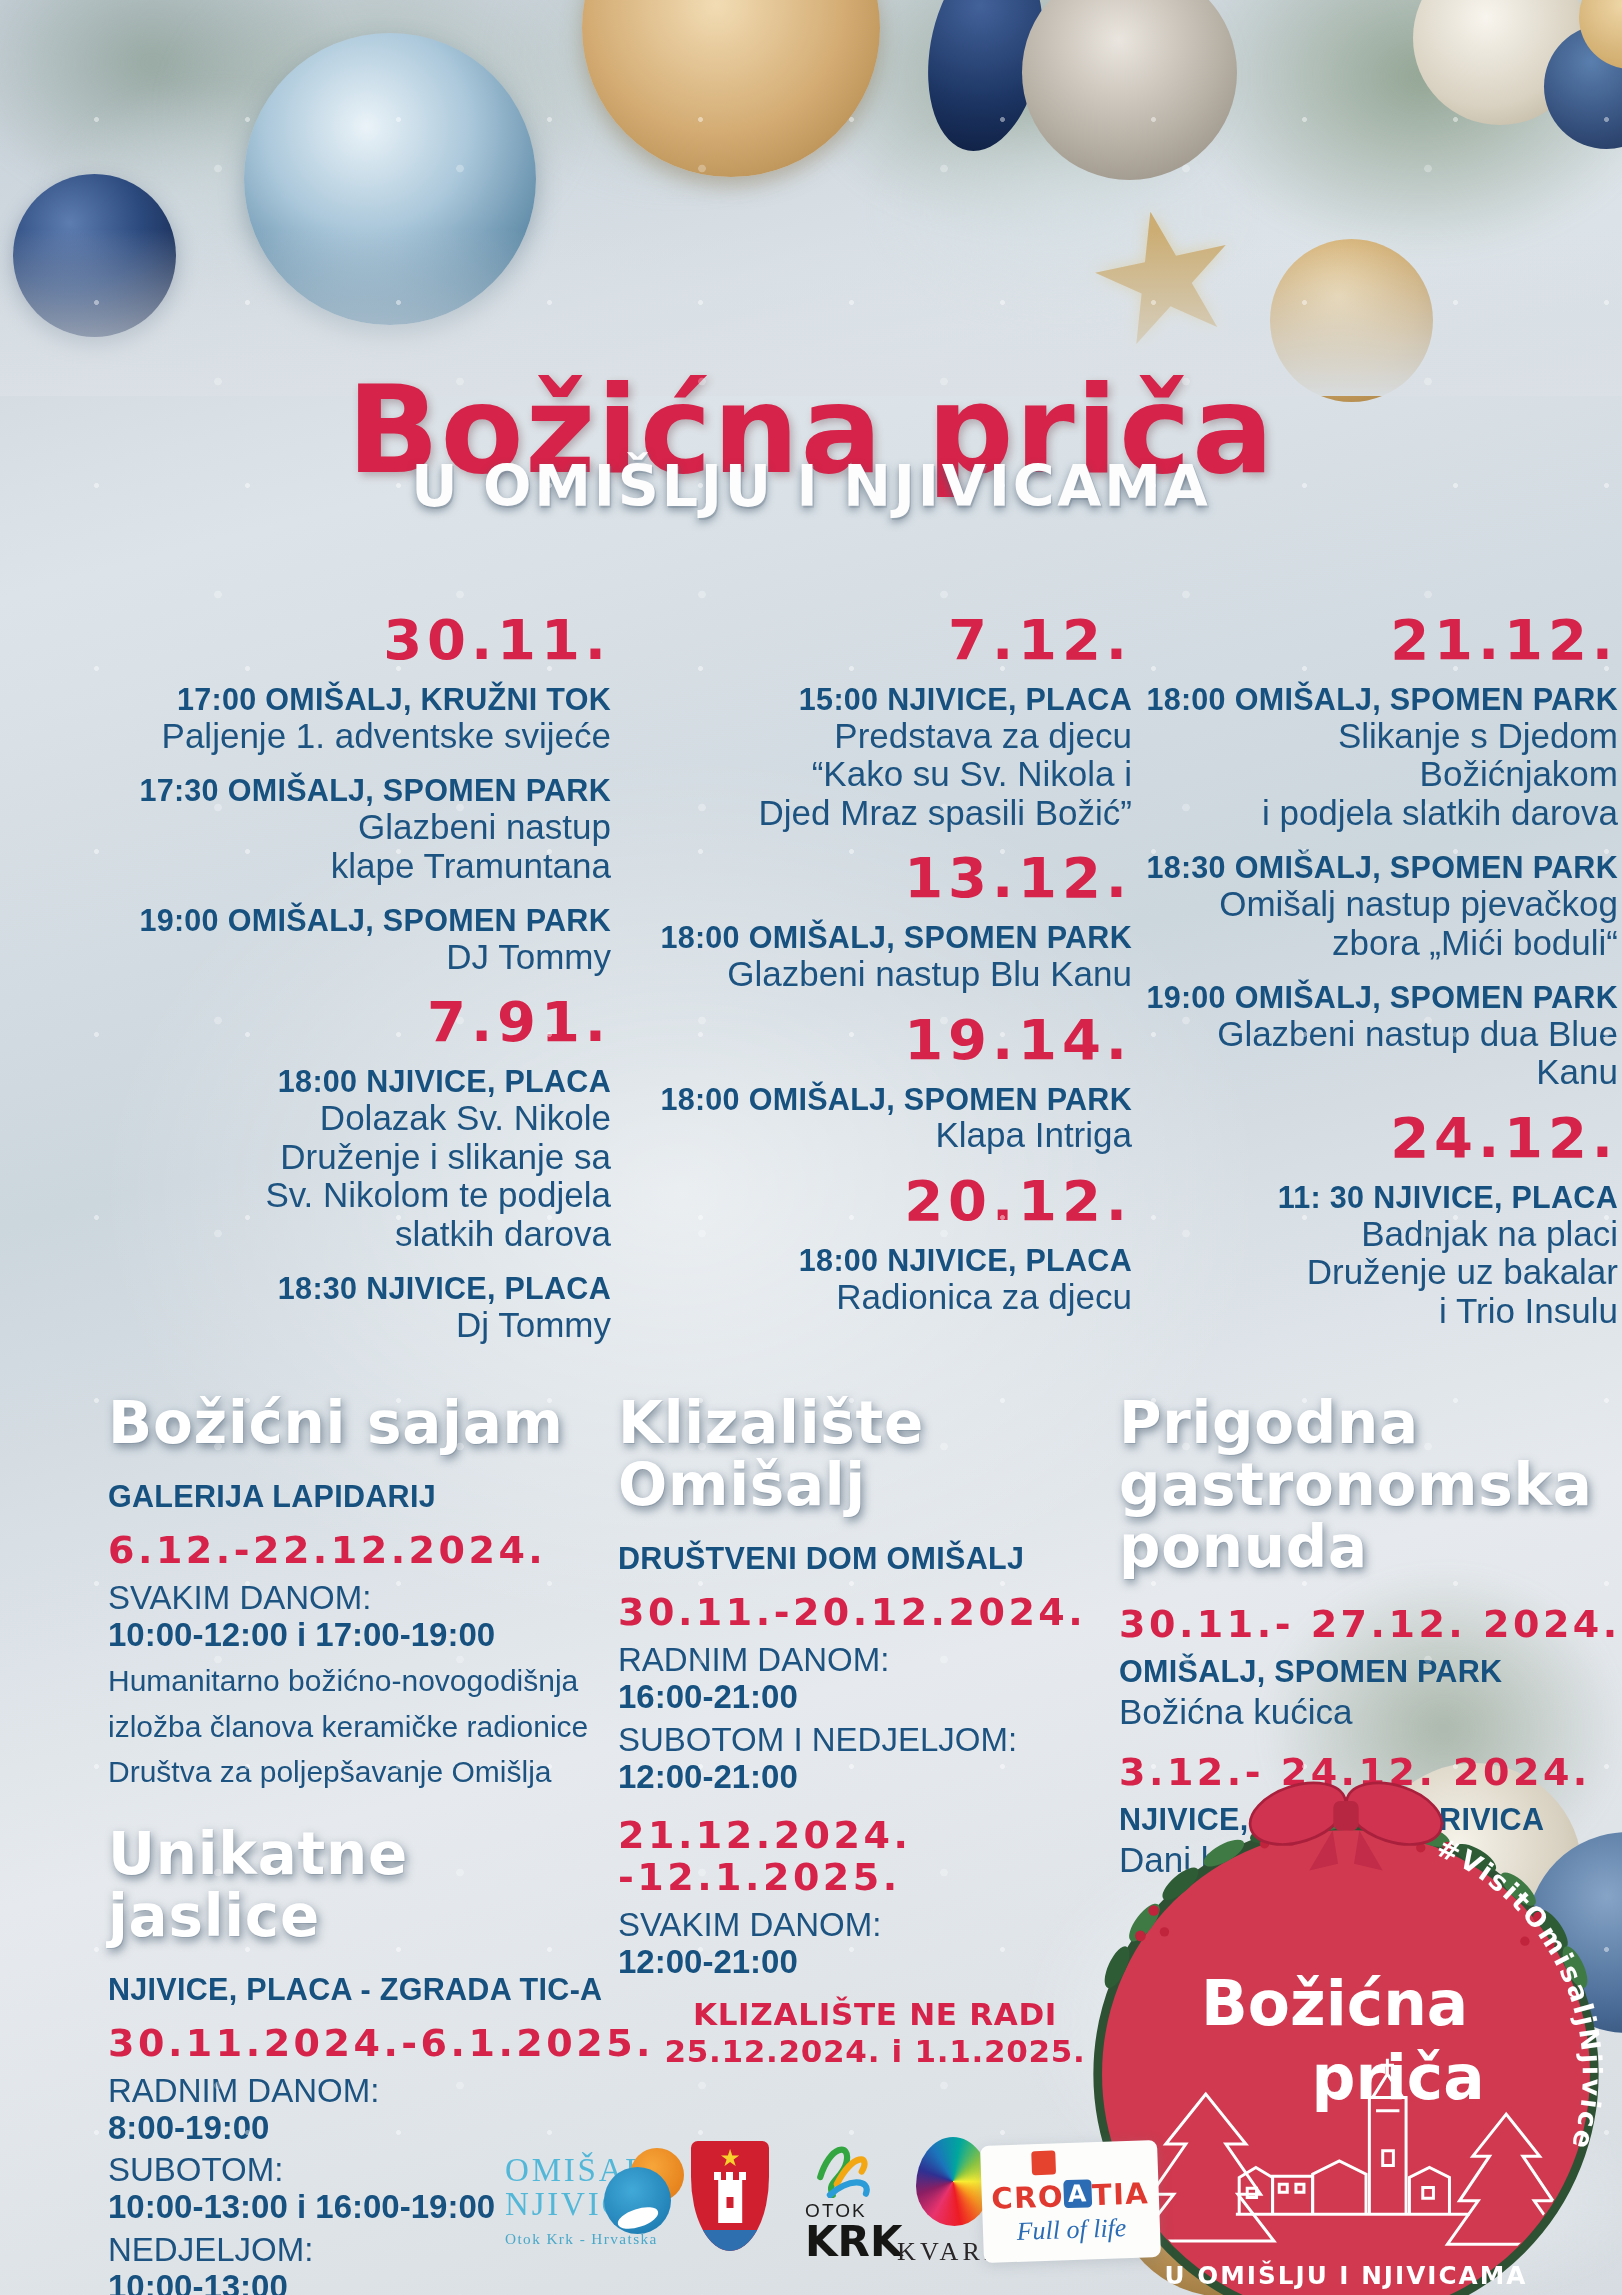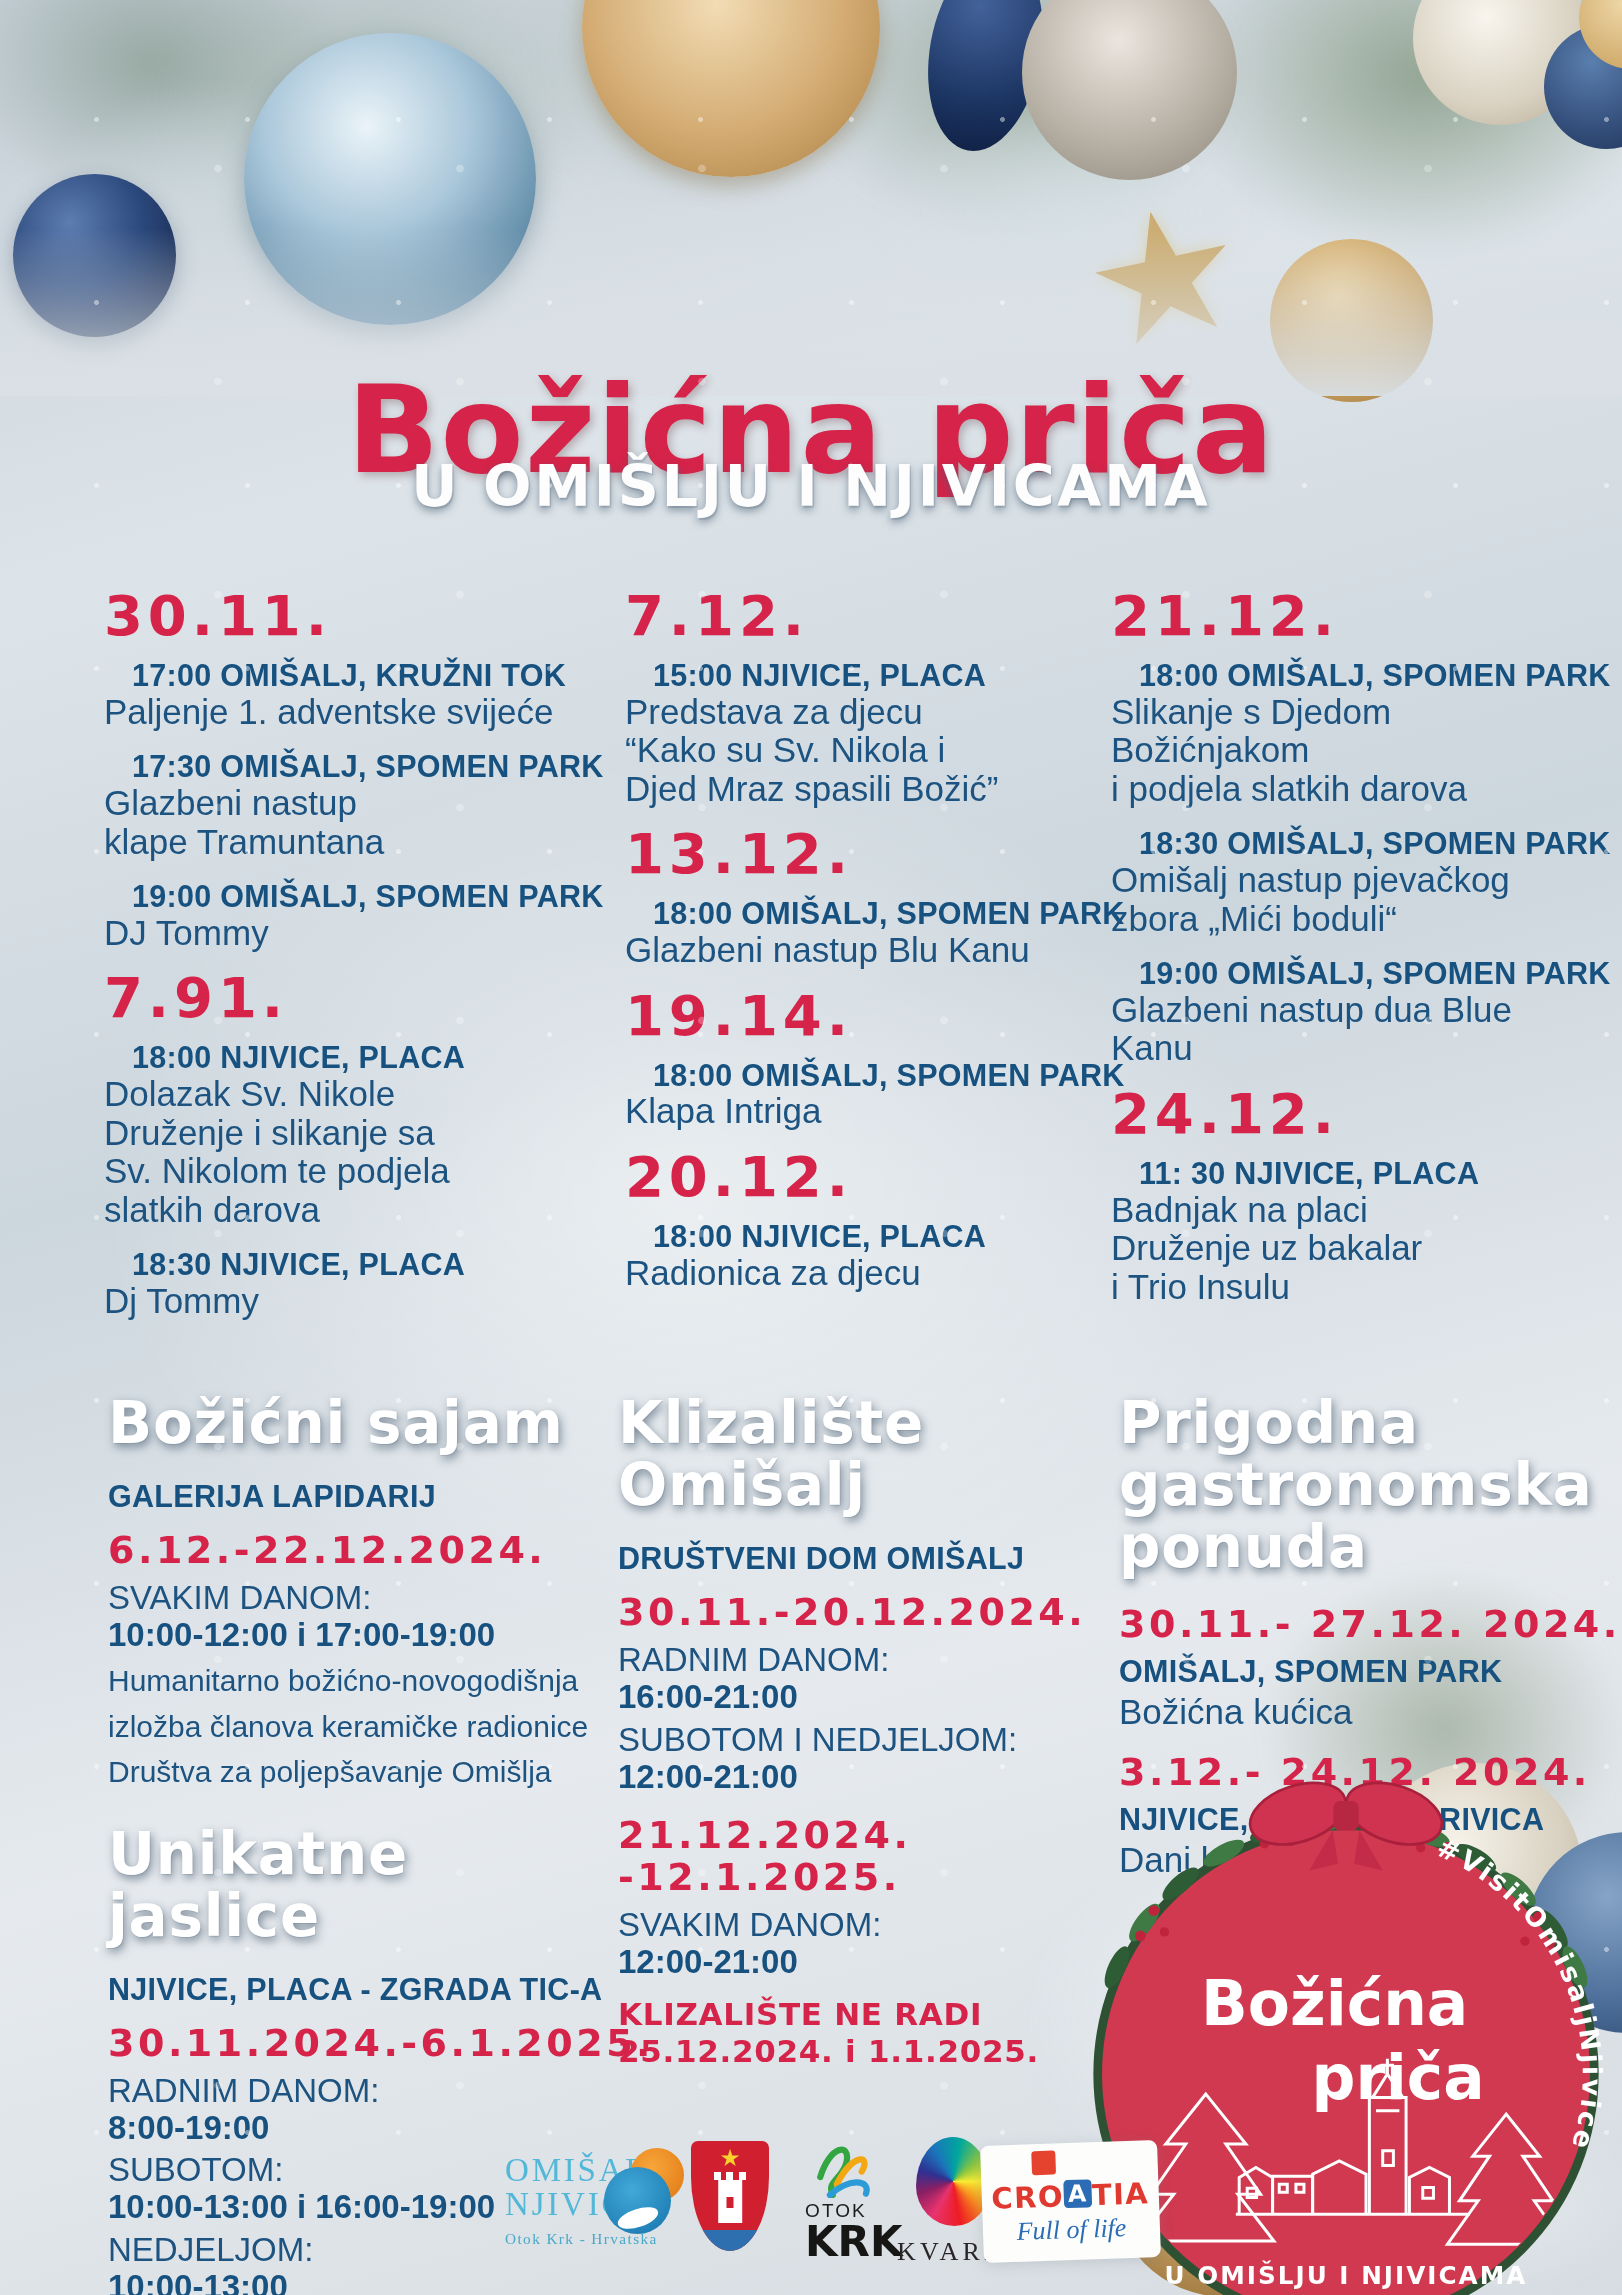--- a/index.html
+++ b/index.html
@@ -23,41 +23,41 @@
     background-size:151px 183px, 242px 213px;
     background-position:21px 28px, 97px 62px;opacity:.55;}
   
   .title{position:absolute;left:0;right:0;top:283px;text-align:center;z-index:3;
     font-family:"DejaVu Sans",sans-serif;font-weight:800;font-size:121px;line-height:1.1;
     color:#d62349;letter-spacing:1.4px;text-shadow:2.8px 4.2px 8.3px rgba(90,40,50,.30);}
   .subtitle{position:absolute;left:0;right:0;top:453px;text-align:center;z-index:3;
     font-family:"DejaVu Sans",sans-serif;font-weight:700;font-size:57px;color:#fdfdfd;
     letter-spacing:2.8px;text-shadow:0 3.5px 8.3px rgba(70,90,110,.6),1.4px 2.1px 0 rgba(140,155,170,.35);}
   
-  .sched-col{position:absolute;top:588px;width:507px;z-index:3;}
+  .sched-col{position:absolute;top:612px;width:507px;z-index:3;text-align:right;}
   .date{font-family:"DejaVu Sans",sans-serif;font-weight:800;font-size:56px;line-height:1;
     color:#d62349;letter-spacing:4.9px;margin-bottom:14px;}
   .entry{margin-bottom:18px;}
   .meta{font-weight:700;font-size:30.5px;line-height:1.14;color:#17517f;letter-spacing:0.3px;margin-left:28px;}
   .line{font-weight:400;font-size:35px;line-height:1.1;color:#1d5380;}
   .block{margin-bottom:14px;}
   
   .sec-col{position:absolute;top:1392px;width:514px;z-index:3;}
   .sec-h{font-family:"DejaVu Sans",sans-serif;font-weight:800;font-size:58px;line-height:1.07;
     color:#ffffff;letter-spacing:0.7px;
     text-shadow:2.1px 4.2px 9.7px rgba(70,90,110,.65),0.7px 1.4px 0 rgba(150,165,180,.4);}
   .sec-h-gap{margin-bottom:25px;}
   .sec-venue{font-weight:700;font-size:30.5px;line-height:1.15;color:#17517f;margin-bottom:15.3px;letter-spacing:0.3px;}
   .sec-period{font-family:"DejaVu Sans",sans-serif;font-weight:800;font-size:38px;line-height:1.12;
     color:#d62349;letter-spacing:3.5px;margin-bottom:8.3px;}
   .sec-label{font-weight:400;font-size:33px;line-height:1.12;color:#1d5380;}
   .sec-time{font-weight:700;font-size:33px;line-height:1.12;color:#17517f;margin-bottom:5.6px;}
   .sec-desc{font-weight:400;font-size:30px;line-height:1.24;color:#1d5380;margin-top:8.3px;}
   .sec-note{font-family:"DejaVu Sans",sans-serif;font-weight:800;font-size:31px;line-height:1.18;
-    color:#d62349;letter-spacing:0.7px;}
+    color:#d62349;letter-spacing:0.7px;text-align:center;}
   .mt22{margin-top:15.3px;} .mt26{margin-top:18px;} .mt46{margin-top:32px;}
   .g-item{margin-bottom:19.4px;}
   
   .badge{position:absolute;left:1079px;top:1777px;width:534px;z-index:5;}
   .badge text{fill:#ffffff;font-family:"DejaVu Sans",sans-serif;}
   .bt{font-weight:800;font-size:92px;}
   .bhash{font-weight:700;font-size:40px;letter-spacing:4px;}
   .bfoot{font-weight:600;font-size:37px;letter-spacing:3px;}
   
   .logo{position:absolute;z-index:5;}

